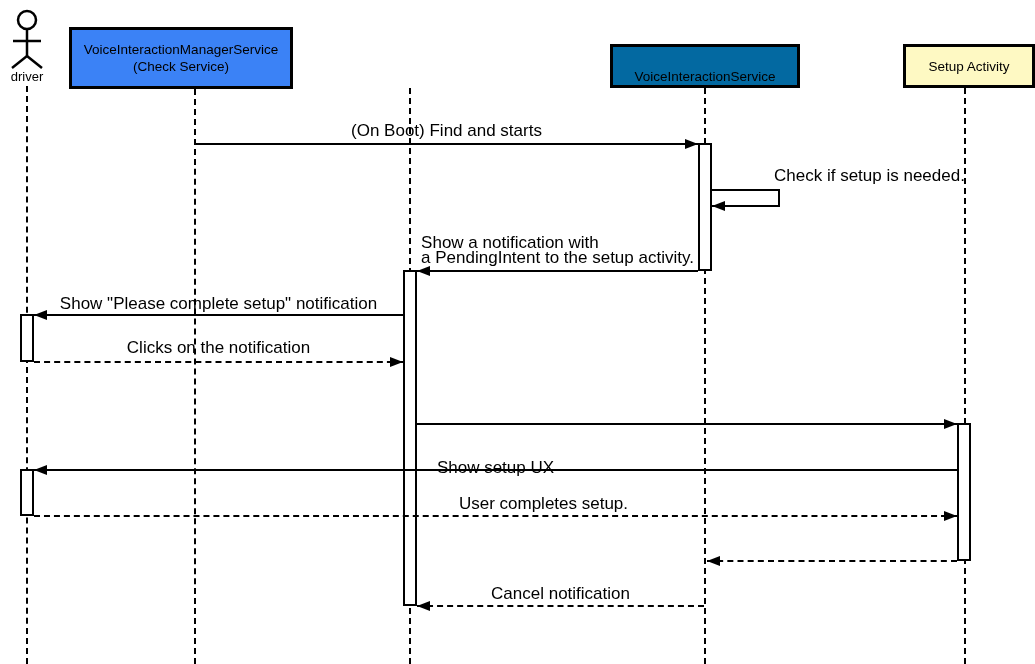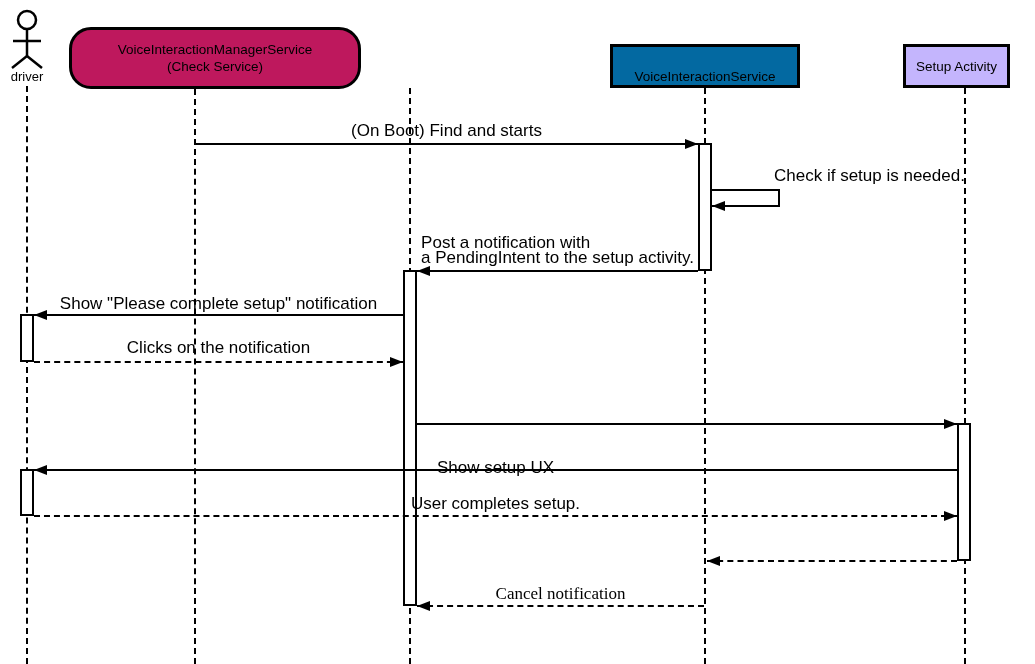--- a/index.html
+++ b/index.html
@@ -48,48 +48,48 @@
     <line x1="18" y1="47" x2="33" y2="59"></line>
   </svg>
   <div class="actor-label" style="left:1px;top:69px;width:52px;">driver</div>
 
   <div class="lifeline" style="left:26px;top:86px;height:578px;"></div>
   <div class="lifeline" style="left:194px;top:89px;height:575px;"></div>
   <div class="lifeline" style="left:409px;top:88px;height:576px;"></div>
   <div class="lifeline" style="left:704px;top:88px;height:576px;"></div>
   <div class="lifeline" style="left:964px;top:88px;height:576px;"></div>
 
-  <div class="pbox" style="left: 69px; top: 27px; width: 292px; height: 62px; background: #be185d; border-radius: 22px;">
+  <div class="pbox" style="left: 69px; top: 27px; width: 224px; height: 62px; background: #3b82f6;">
     <span>VoiceInteractionManagerService</span>
     <span>(Check Service)</span>
   </div>
   <div class="pbox" style="left: 610px; top: 44px; width: 190px; height: 44px; background: #0369a1; justify-content: flex-end;">
     <span>VoiceInteractionService</span>
   </div>
-  <div class="pbox" style="left: 903px; top: 44px; width: 107px; height: 44px; background: #c4b5fd;">
+  <div class="pbox" style="left: 903px; top: 44px; width: 132px; height: 44px; background: #fef9c3;">
     <span>Setup Activity</span>
   </div>
 
   <div class="act" style="left:698px;top:143px;height:128px;"></div>
   <div class="act" style="left:403px;top:270px;height:336px;"></div>
   <div class="act" style="left:957px;top:423px;height:138px;"></div>
   <div class="act" style="left:20px;top:314px;height:48px;"></div>
   <div class="act" style="left:20px;top:469px;height:47px;"></div>
 
   <div class="mlabel center" style="left:195px;top:123px;width:503px;">(On Boot) Find and starts</div>
   <div class="mline" style="left:195px;top:143px;width:503px;"></div>
   <div class="arr arr-r" style="left:685px;top:139px;"></div>
 
   <div class="mlabel" style="left:774px;top:168px;">Check if setup is needed.</div>
   <div class="selfmsg" style="left:712px;top:189px;width:68px;height:18px;"></div>
   <div class="arr arr-l" style="left:712px;top:201px;"></div>
 
   <div class="mlabel center" style="left:417px;top:235px;width:281px;">
     <span class="block2">
-      <span>Post a notification with</span>
+      <span>Show a notification with</span>
       <span>a PendingIntent to the setup activity.</span>
     </span>
   </div>
   <div class="mline" style="left:417px;top:270px;width:281px;"></div>
   <div class="arr arr-l" style="left:417px;top:266px;"></div>
 
   <div class="mlabel center" style="left:34px;top:296px;width:369px;">Show "Please complete setup" notification</div>
   <div class="mline" style="left:34px;top:314px;width:369px;"></div>
   <div class="arr arr-l" style="left:34px;top:310px;"></div>
 
@@ -97,24 +97,24 @@
   <div class="mline dashed" style="left:34px;top:361px;width:369px;"></div>
   <div class="arr arr-r" style="left:390px;top:357px;"></div>
 
   <div class="mline" style="left:417px;top:423px;width:540px;"></div>
   <div class="arr arr-r" style="left:944px;top:419px;"></div>
 
   <div class="mlabel center" style="left:34px;top:450px;width:923px;margin-top:10px;">Show setup UX</div>
   <div class="mline" style="left:34px;top:469px;width:923px;"></div>
   <div class="arr arr-l" style="left:34px;top:465px;"></div>
 
-  <div class="mlabel center" style="left:34px;top:496px;width:923px;">User completes setup.</div>
+  <div class="mlabel center" style="left:34px;top:496px;width:923px;padding-left:48px;">User completes setup.</div>
   <div class="mline dashed" style="left:34px;top:515px;width:923px;"></div>
   <div class="arr arr-r" style="left:944px;top:511px;"></div>
 
   <div class="mline dashed" style="left:707px;top:560px;width:250px;"></div>
   <div class="arr arr-l" style="left:707px;top:556px;"></div>
 
-  <div class="mlabel center" style="left:417px;top:586px;width:287px;font-family:Liberation Serif, serif;">Cancel notification</div>
+  <div class="mlabel center" style="left:417px;top:586px;width:287px;">Cancel notification</div>
   <div class="mline dashed" style="left:417px;top:605px;width:287px;"></div>
   <div class="arr arr-l" style="left:417px;top:601px;"></div>
 
 </div>
 
 </body></html>

